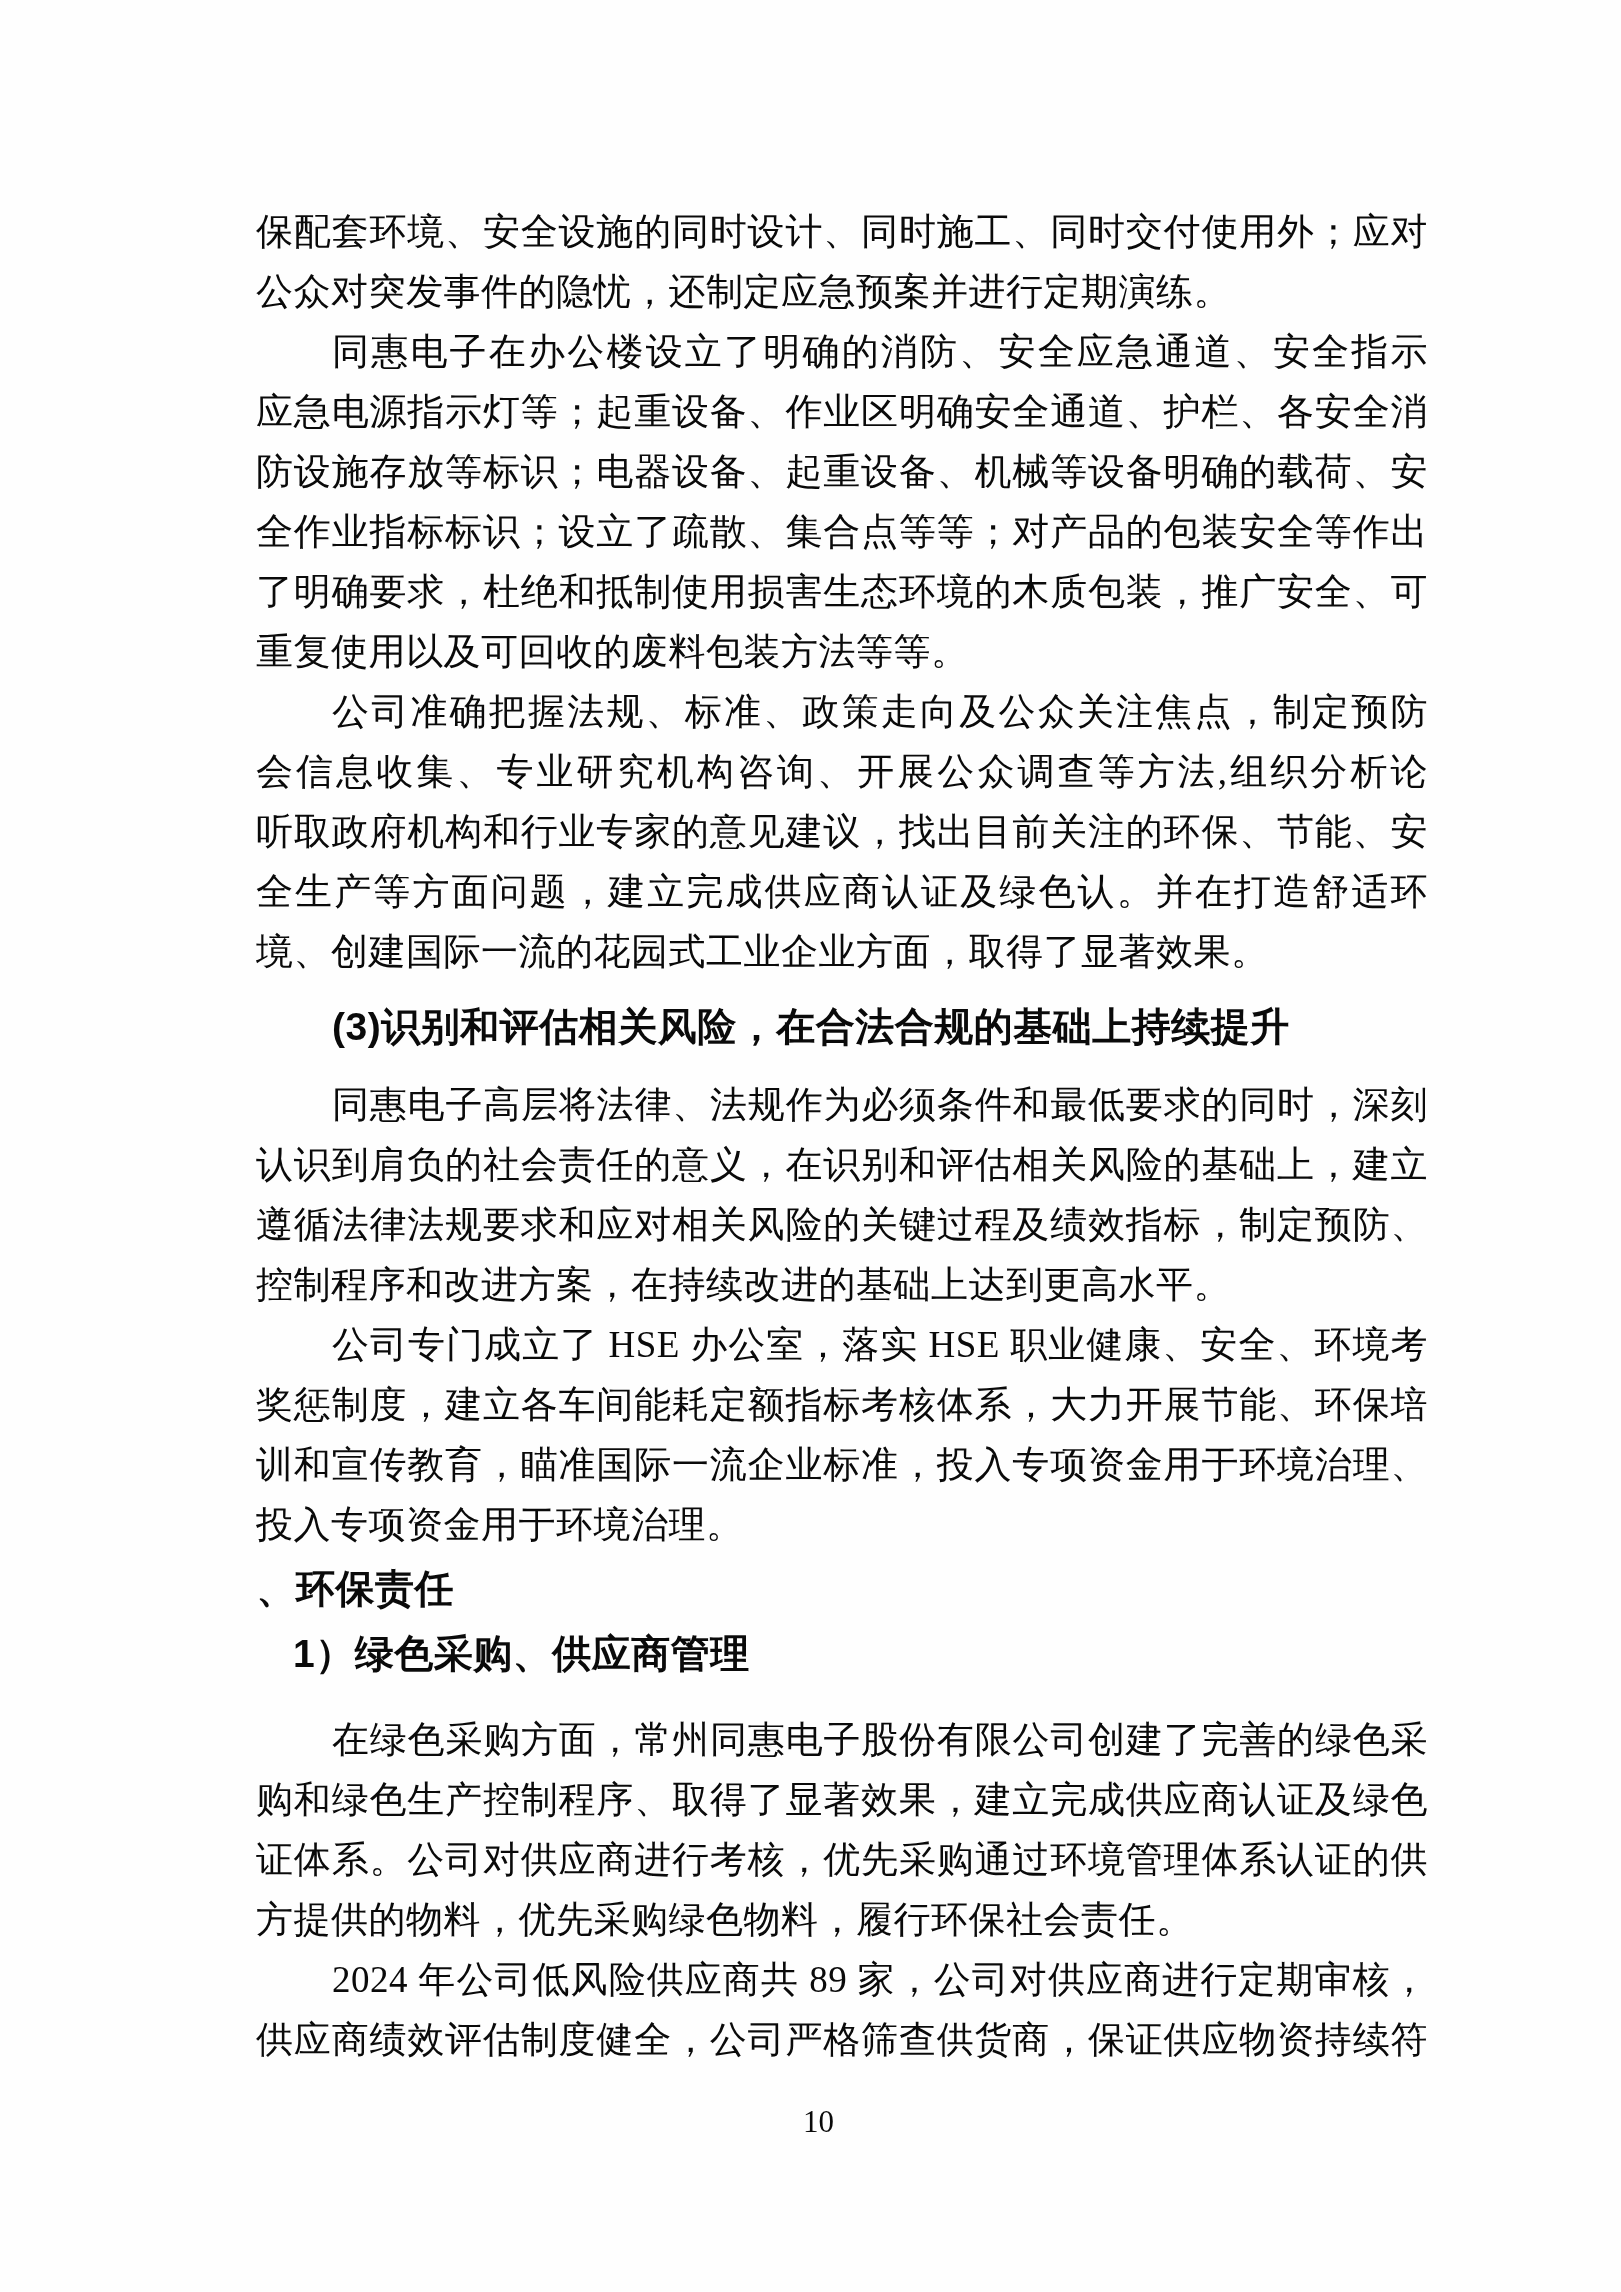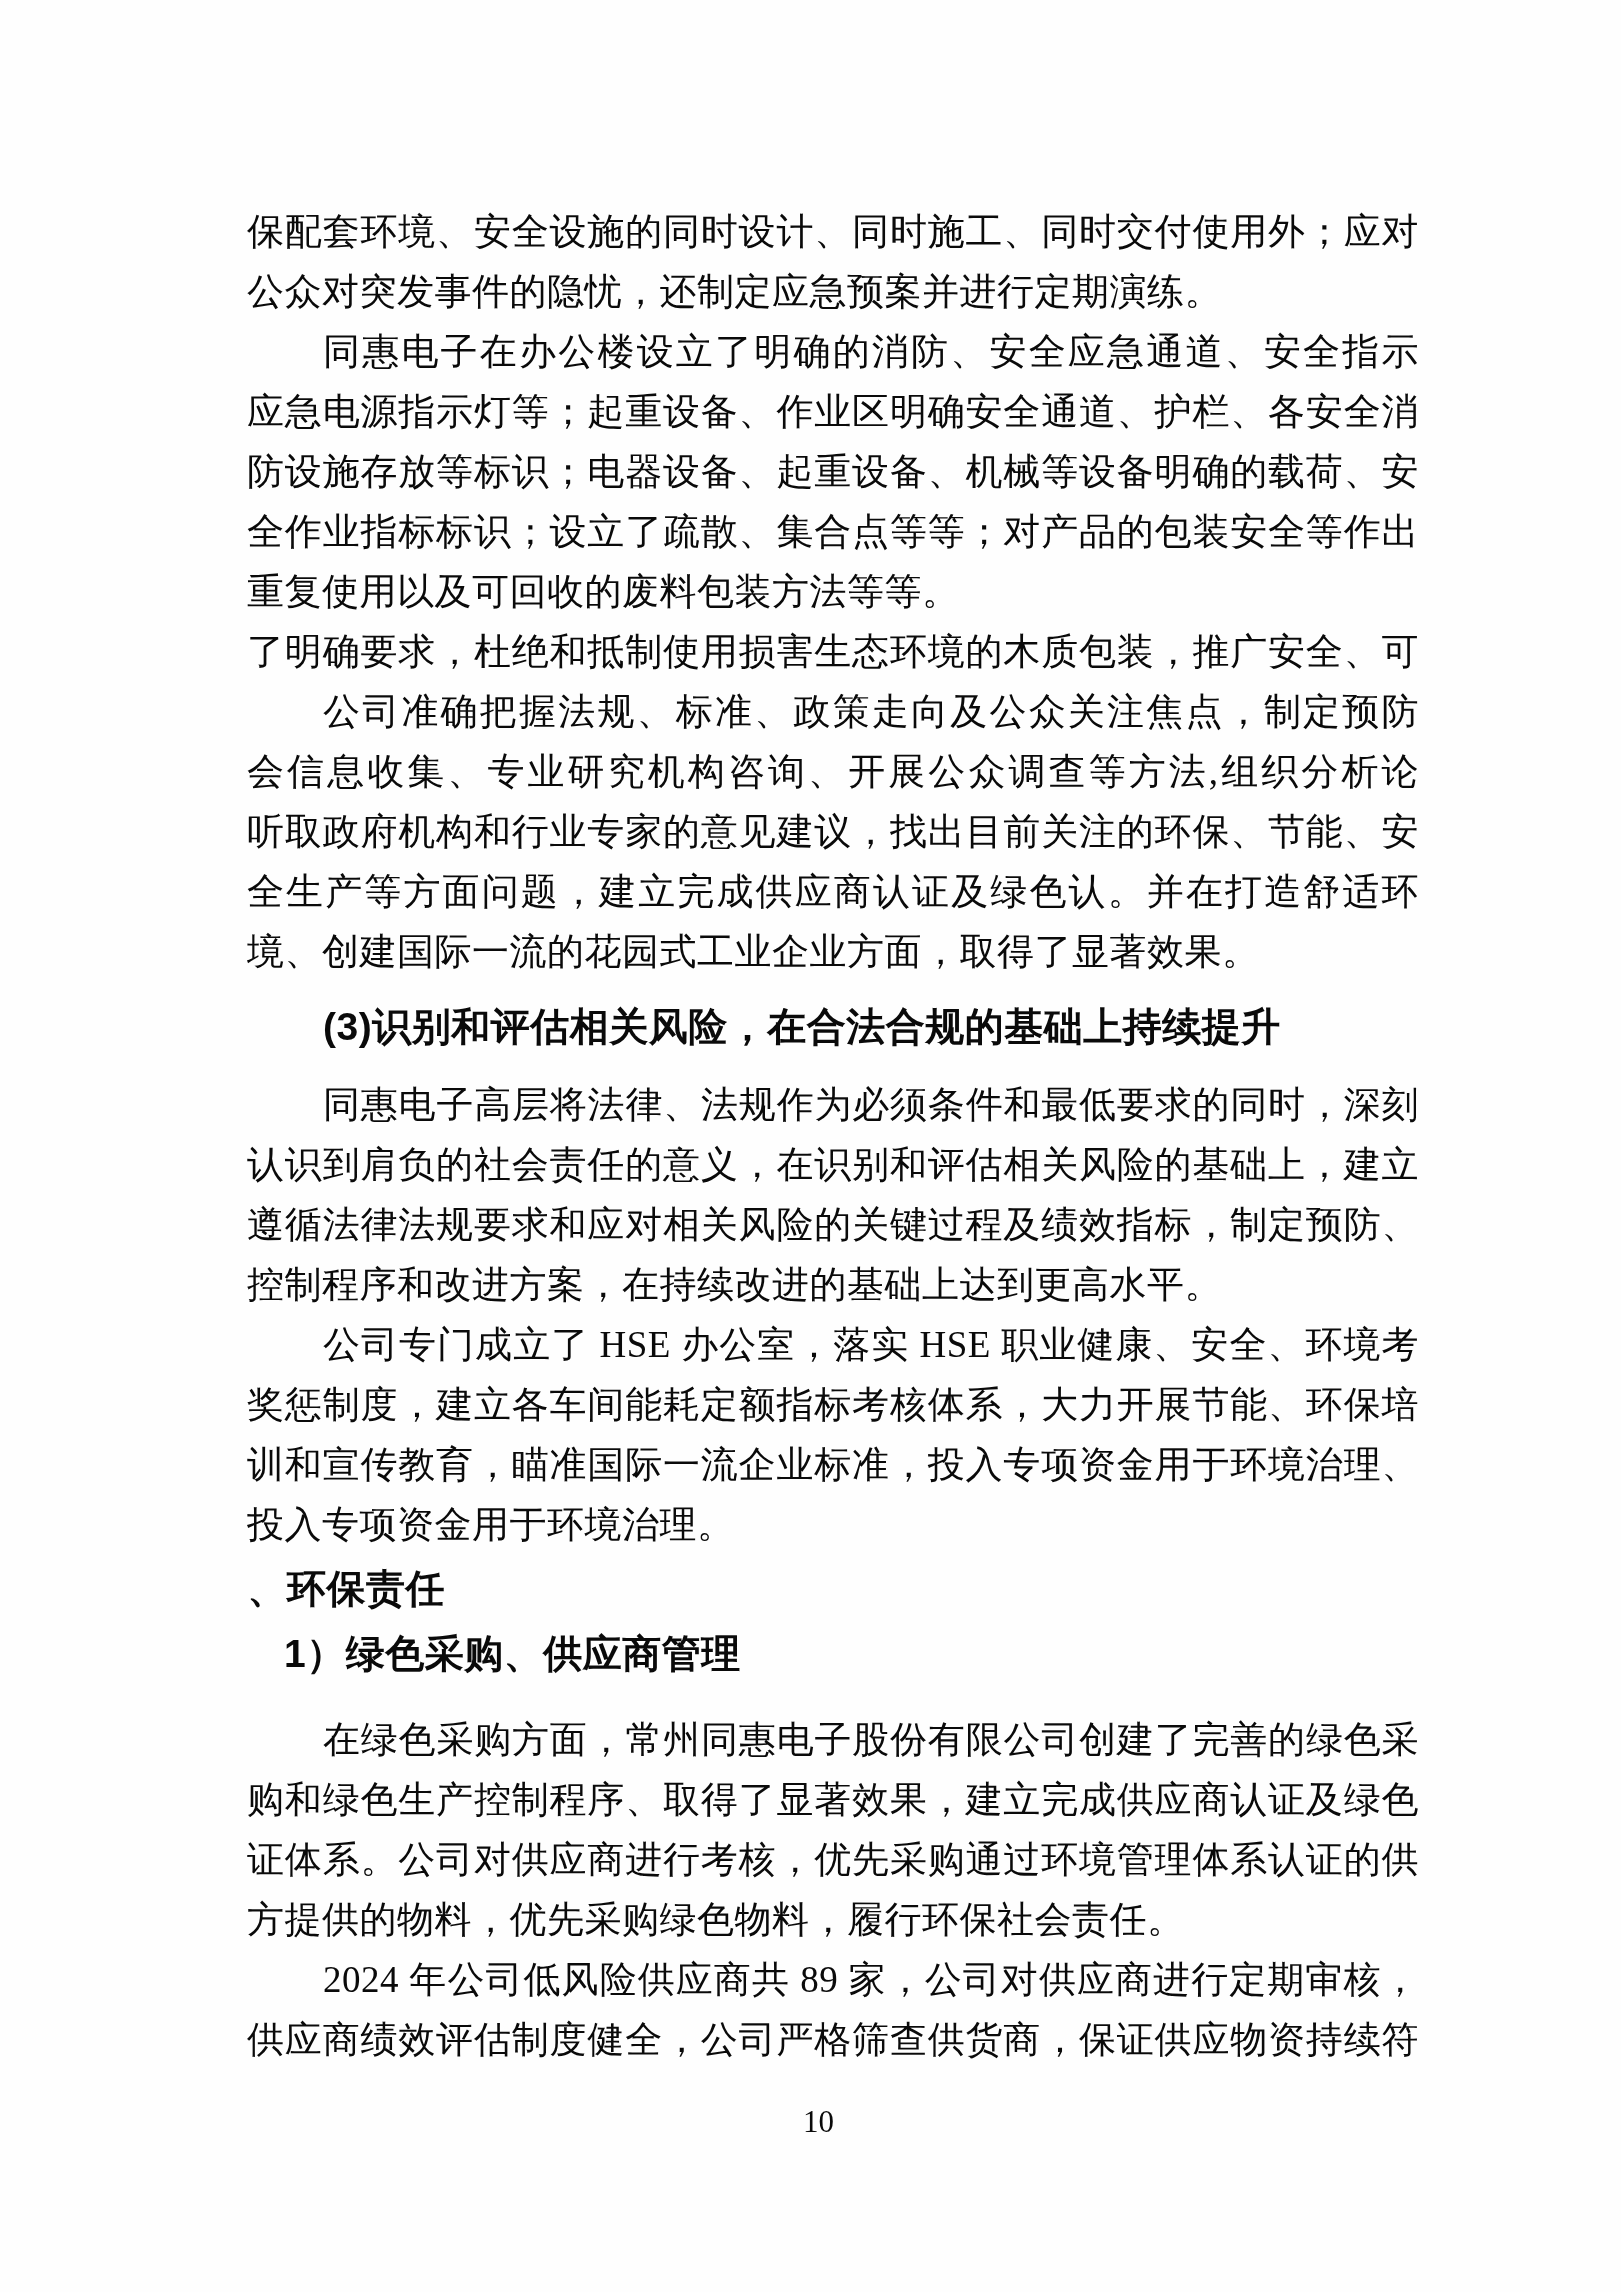--- a/index.html
+++ b/index.html
@@ -10,21 +10,21 @@
   .page {
     position: relative;
     width: 1621px;
     height: 2293px;
     background: #fefefe;
     color: #0a0a0a;
     overflow: hidden;
   }
   .text-block {
     position: absolute;
-    left: 247px;
+    left: 256px;
     top: 202px;
     width: 1172px;
     font-family: "Liberation Serif", "DejaVu Serif", serif;
   }
   .para { margin: 0; padding: 0; }
   .line {
     font-size: 37px;
     line-height: 60px;
     height: 60px;
     overflow: hidden;
@@ -72,22 +72,22 @@
     <div class="para">
       <div class="line full">保配套环境、安全设施的同时设计、同时施工、同时交付使用外；应对</div>
       <div class="line">公众对突发事件的隐忧，还制定应急预案并进行定期演练。</div>
     </div>
 
     <div class="para">
       <div class="line full indent">同惠电子在办公楼设立了明确的消防、安全应急通道、安全指示牌、</div>
       <div class="line full">应急电源指示灯等；起重设备、作业区明确安全通道、护栏、各安全消</div>
       <div class="line full">防设施存放等标识；电器设备、起重设备、机械等设备明确的载荷、安</div>
       <div class="line full">全作业指标标识；设立了疏散、集合点等等；对产品的包装安全等作出</div>
+      <div class="line full">了明确要求，杜绝和抵制使用损害生态环境的木质包装，推广安全、可</div>
       <div class="line">重复使用以及可回收的废料包装方法等等。</div>
-      <div class="line full">了明确要求，杜绝和抵制使用损害生态环境的木质包装，推广安全、可</div>
     </div>
 
     <div class="para">
       <div class="line full indent">公司准确把握法规、标准、政策走向及公众关注焦点，制定预防</div>
       <div class="line full">会信息收集、专业研究机构咨询、开展公众调查等方法,组织分析论证，</div>
       <div class="line full">听取政府机构和行业专家的意见建议，找出目前关注的环保、节能、安</div>
       <div class="line full">全生产等方面问题，建立完成供应商认证及绿色认。并在打造舒适环</div>
       <div class="line">境、创建国际一流的花园式工业企业方面，取得了显著效果。</div>
     </div>
 

